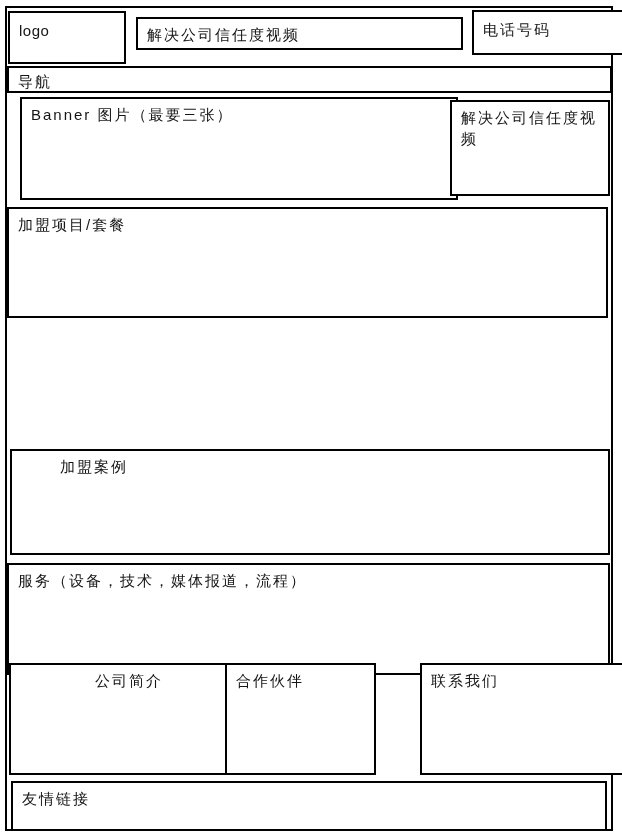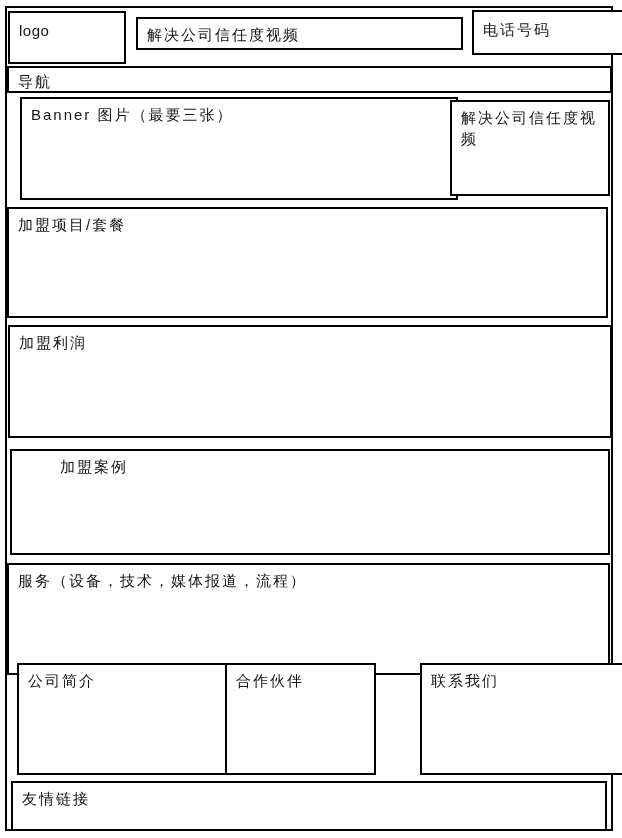--- a/index.html
+++ b/index.html
@@ -36,21 +36,21 @@
   #logo-box      { left: 8px;   top: 11px;  width: 118px; height: 53px;  padding-top: 7px; }
   #intro-box     { left: 136px; top: 17px;  width: 327px; height: 33px;  padding-top: 5px; }
   #phone-box     { left: 472px; top: 10px;  width: 160px; height: 45px;  padding-top: 7px; }
   #nav-bar       { left: 7px;   top: 66px;  width: 605px; height: 27px;  padding-top: 3px; }
   #banner-box    { left: 20px;   top: 97px;  width: 438px; height: 103px; }
   #video-box     { left: 450px; top: 100px; width: 160px; height: 96px;  }
   #projects-box  { left: 7px;   top: 207px; width: 601px; height: 111px; }
   #profit-box    { left: 8px;   top: 325px; width: 604px; height: 113px; }
   #cases-box     { left: 10px;  top: 449px; width: 600px; height: 106px; padding-left: 48px; }
   #services-box  { left: 7px;   top: 563px; width: 603px; height: 112px;  }
-  #company-box   { left: 17px;   top: 663px; width: 240px; height: 112px; }
+  #company-box   { left: 9px;   top: 663px; width: 240px; height: 112px; text-align: center; }
   #partners-box  { left: 225px; top: 663px; width: 151px; height: 112px; }
   #contact-box   { left: 420px; top: 663px; width: 212px; height: 112px; }
   #links-box     { left: 11px;  top: 781px; width: 596px; height: 50px;  }
 </style>
 </head>
 <body>
 
 <div class="page">
 
   <div class="frame"></div>
@@ -76,23 +76,20 @@
   </div>
 
   <div class="box" id="video-box">
     <span>解决公司信任度视频</span>
   </div>
 
   <div class="box" id="projects-box">
     <span>加盟项目/套餐</span>
   </div>
 
-  <div class="box" id="profit-box">
-    <span>加盟利润</span>
-  </div>
 
   <div class="box" id="cases-box">
     <span>加盟案例</span>
   </div>
 
   <div class="box" id="services-box">
     <span>服务（设备，技术，媒体报道，流程）</span>
   </div>
 
   <div class="box" id="company-box">

